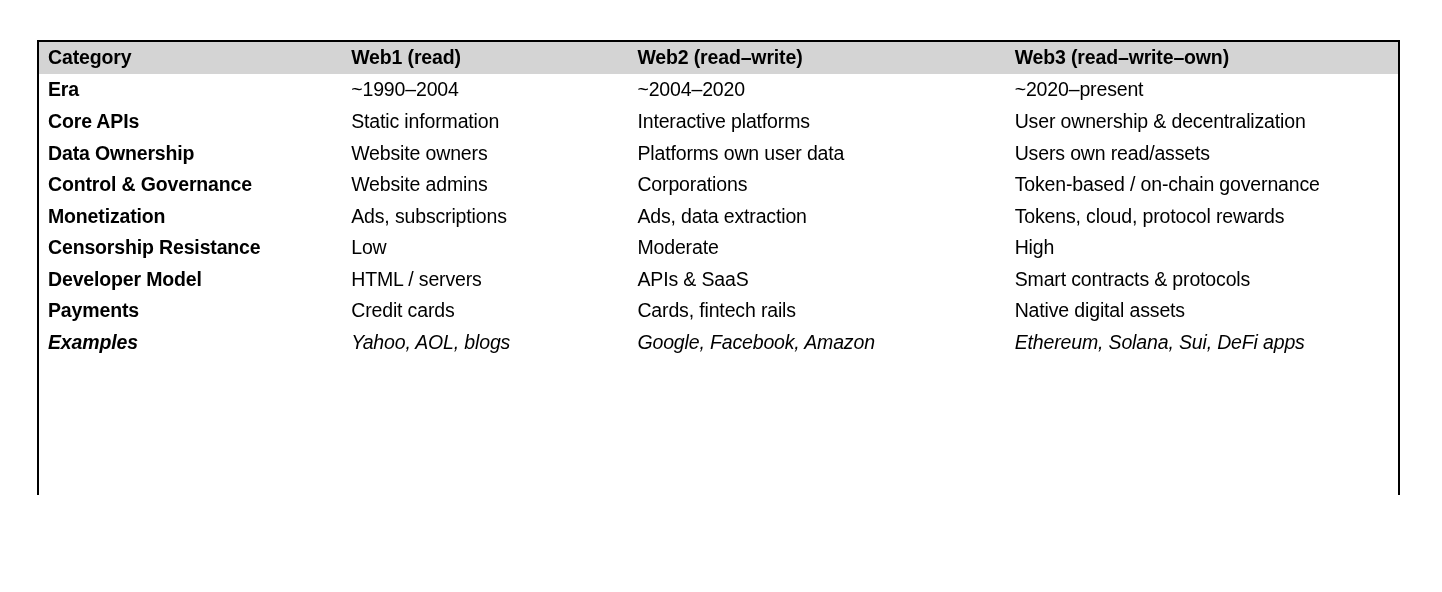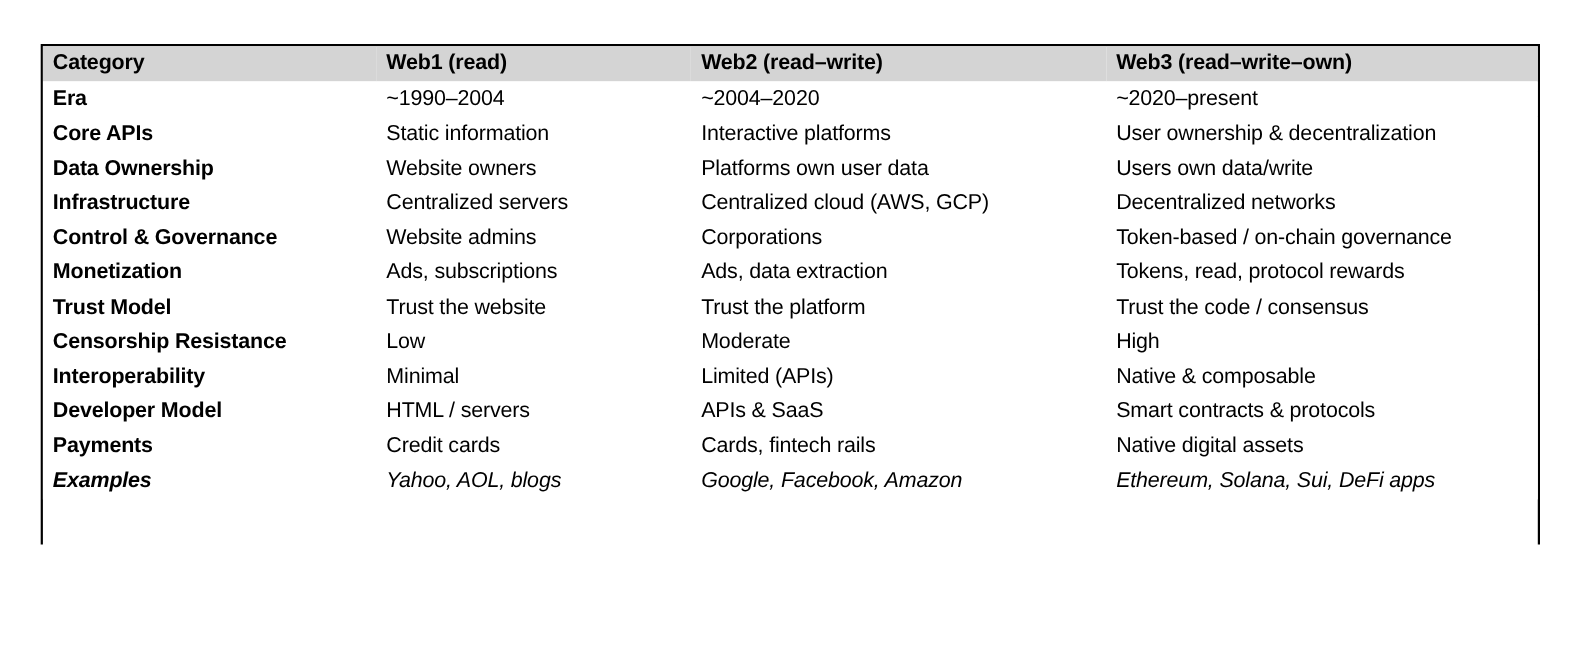--- a/index.html
+++ b/index.html
@@ -143,35 +143,21 @@
             <td class="rowlabel">
               <span class="cellpad">Data Ownership</span>
             </td>
             <td>
               <span class="cellpad">Website owners</span>
             </td>
             <td>
               <span class="cellpad">Platforms own user data</span>
             </td>
             <td>
-              <span class="cellpad">Users own data/write</span>
-            </td>
-          </tr>
-          <tr>
-            <td class="rowlabel">
-              <span class="cellpad">Infrastructure</span>
-            </td>
-            <td>
-              <span class="cellpad">Centralized servers</span>
-            </td>
-            <td>
-              <span class="cellpad">Centralized cloud (AWS, GCP)</span>
-            </td>
-            <td>
-              <span class="cellpad">Decentralized networks</span>
+              <span class="cellpad">Users own read/assets</span>
             </td>
           </tr>
           <tr>
             <td class="rowlabel">
               <span class="cellpad">Control &amp; Governance</span>
             </td>
             <td>
               <span class="cellpad">Website admins</span>
             </td>
             <td>
@@ -185,63 +171,35 @@
             <td class="rowlabel">
               <span class="cellpad">Monetization</span>
             </td>
             <td>
               <span class="cellpad">Ads, subscriptions</span>
             </td>
             <td>
               <span class="cellpad">Ads, data extraction</span>
             </td>
             <td>
-              <span class="cellpad">Tokens, read, protocol rewards</span>
-            </td>
-          </tr>
-          <tr>
-            <td class="rowlabel">
-              <span class="cellpad">Trust Model</span>
-            </td>
-            <td>
-              <span class="cellpad">Trust the website</span>
-            </td>
-            <td>
-              <span class="cellpad">Trust the platform</span>
-            </td>
-            <td>
-              <span class="cellpad">Trust the code / consensus</span>
+              <span class="cellpad">Tokens, cloud, protocol rewards</span>
             </td>
           </tr>
           <tr>
             <td class="rowlabel">
               <span class="cellpad">Censorship Resistance</span>
             </td>
             <td>
               <span class="cellpad">Low</span>
             </td>
             <td>
               <span class="cellpad">Moderate</span>
             </td>
             <td>
               <span class="cellpad">High</span>
-            </td>
-          </tr>
-          <tr>
-            <td class="rowlabel">
-              <span class="cellpad">Interoperability</span>
-            </td>
-            <td>
-              <span class="cellpad">Minimal</span>
-            </td>
-            <td>
-              <span class="cellpad">Limited (APIs)</span>
-            </td>
-            <td>
-              <span class="cellpad">Native &amp; composable</span>
             </td>
           </tr>
           <tr>
             <td class="rowlabel">
               <span class="cellpad">Developer Model</span>
             </td>
             <td>
               <span class="cellpad">HTML / servers</span>
             </td>
             <td>

